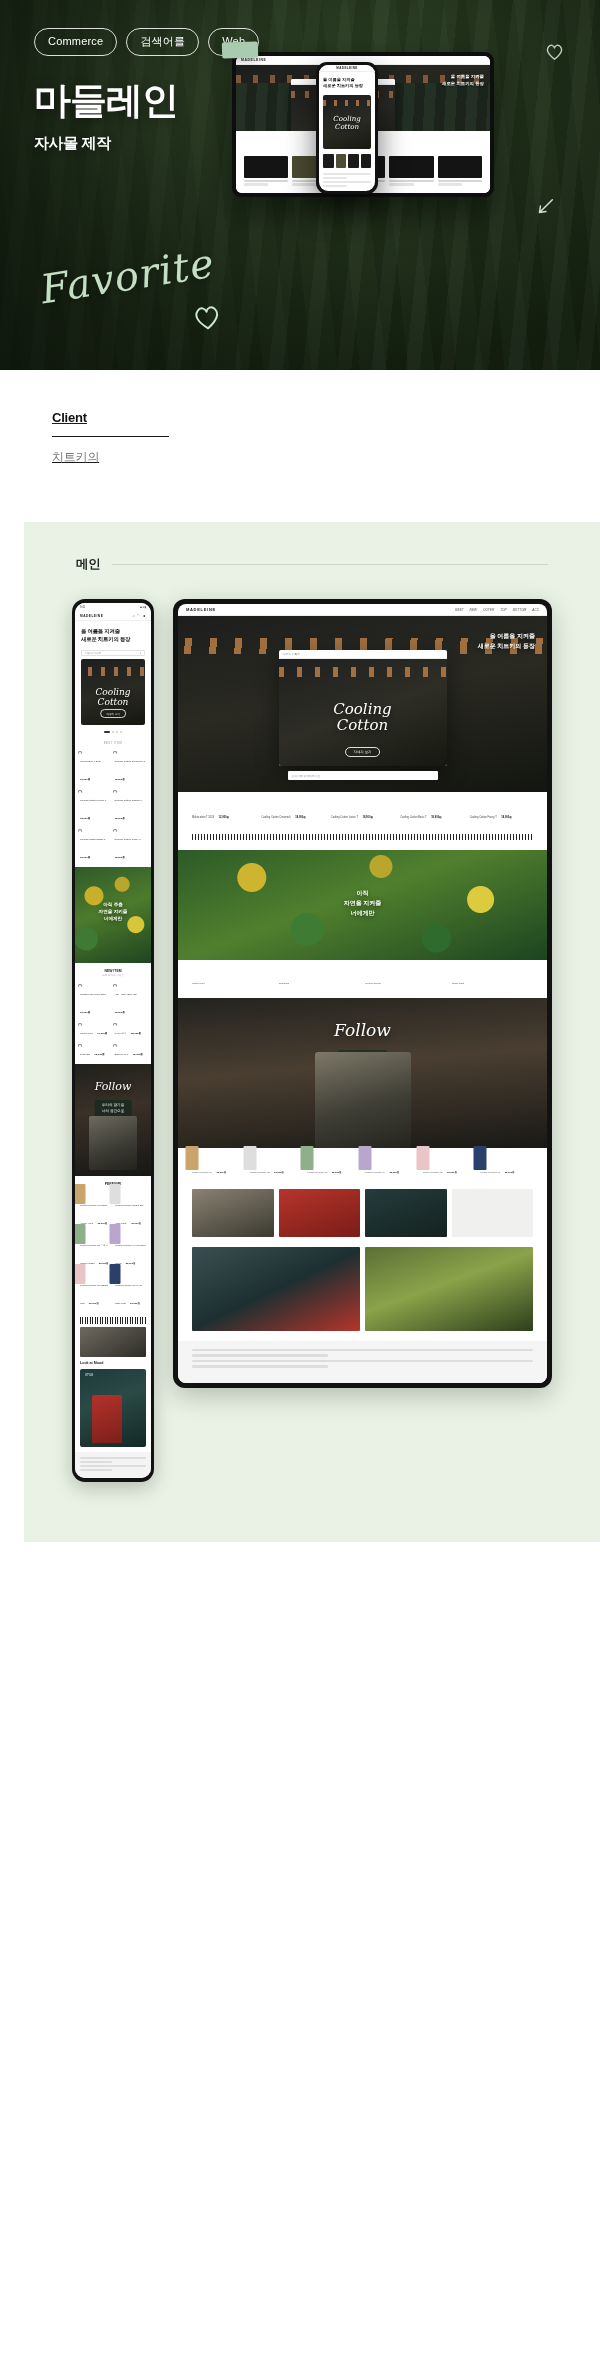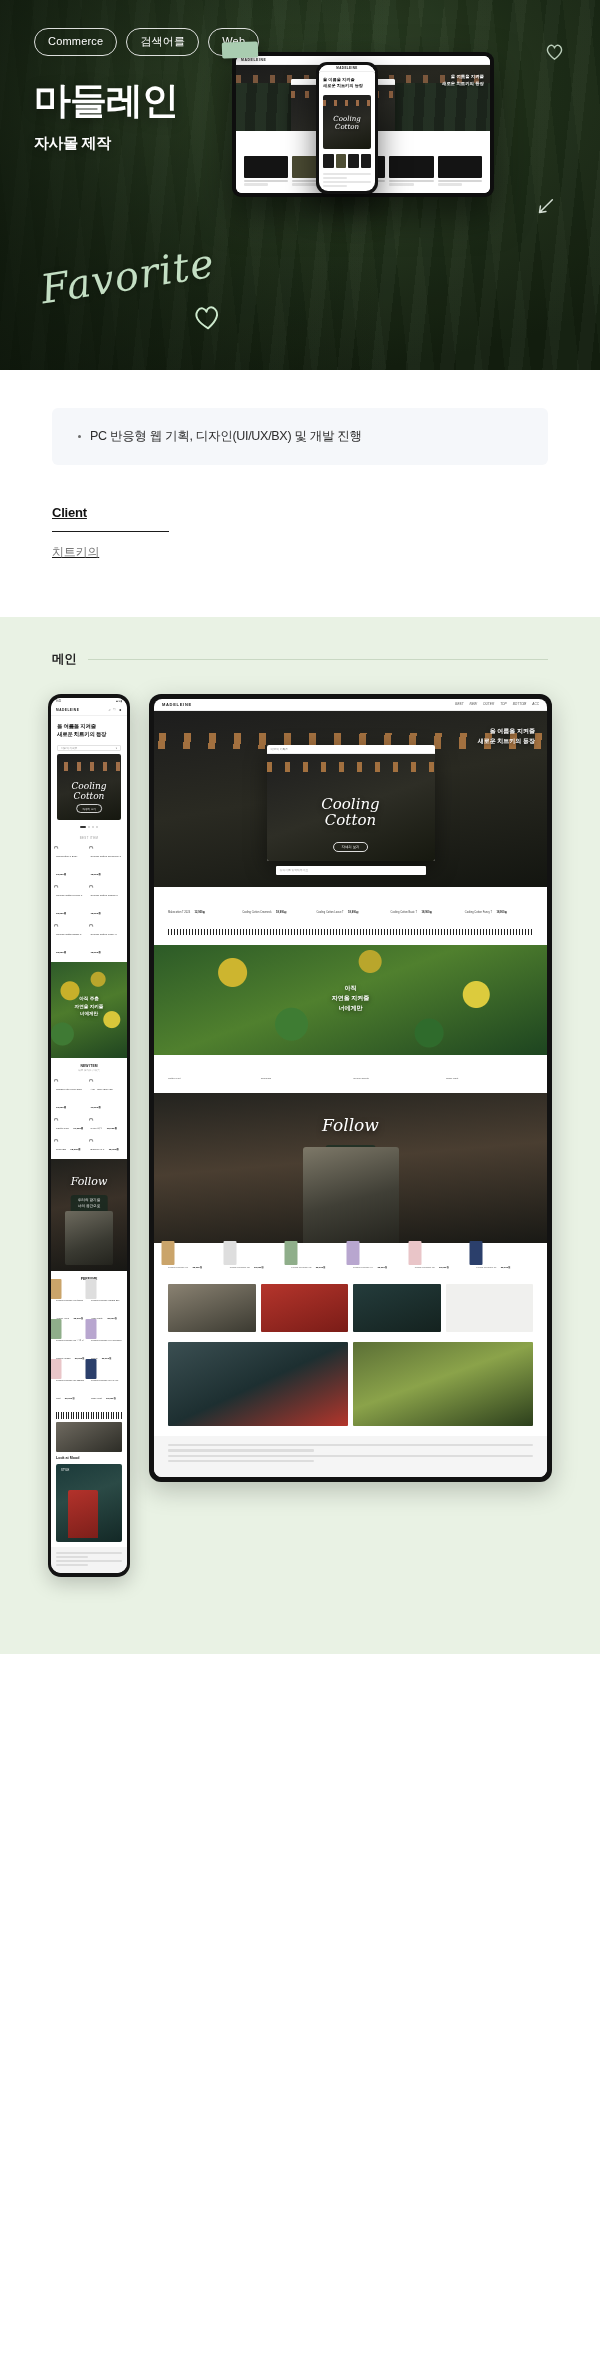--- a/index.html
+++ b/index.html
@@ -231,21 +231,21 @@
   .meta-h{
     font-size:13px;font-weight:700;color:#111;letter-spacing:-.2px;
     padding-bottom:11px;
   }
   .meta-rule{ height:1px; background:#1b1b1b; width:85%; }
   .meta-v{
     font-size:12px;color:#777;padding-top:12px;letter-spacing:-.2px;
   }
 
   
-  .gallery{ background:#e9f2e4; padding:34px 0 77px; position:relative; }
+  .gallery{ background:#e9f2e4; padding:34px 0 60px; position:relative;margin-left:24px; }
   .sec-head{ display:flex; align-items:center; gap:12px; margin:0 52px 26px; }
   .sec-title{ font-size:12.5px;font-weight:700;color:#222;letter-spacing:-.3px;white-space:nowrap; }
   .sec-line{ flex:1;height:1px;background:#c9d8c3; }
 
   .stage{ position:relative; margin:0 48px; display:flex; gap:19px; align-items:flex-start; }
 
   
   .phone-long{
     width:82px; flex:none;
     background:#131313;
@@ -587,28 +587,20 @@
       <div class="tags">
         <span class="tag">Commerce</span>
         <span class="tag">검색어를</span>
         <span class="tag">Web</span>
       </div>
       <h1 class="hero-title">마들레인</h1>
       <div class="hero-sub">자사몰 제작</div>
     </div>
   </section>
 
-  <section class="desc-wrap">
-    <div class="desc-box">
-      <div class="desc-li">
-        <span class="dot"></span>
-        <span>PC 반응형 웹 기획, 디자인(UI/UX/BX) 및 개발 진행</span>
-      </div>
-    </div>
-  </section>
 
   <section class="meta">
     <div class="meta-col">
       <div class="meta-h">Client</div>
       <div class="meta-rule"></div>
       <div class="meta-v">치트키의</div>
     </div>
   </section>
 
   <section class="gallery">

